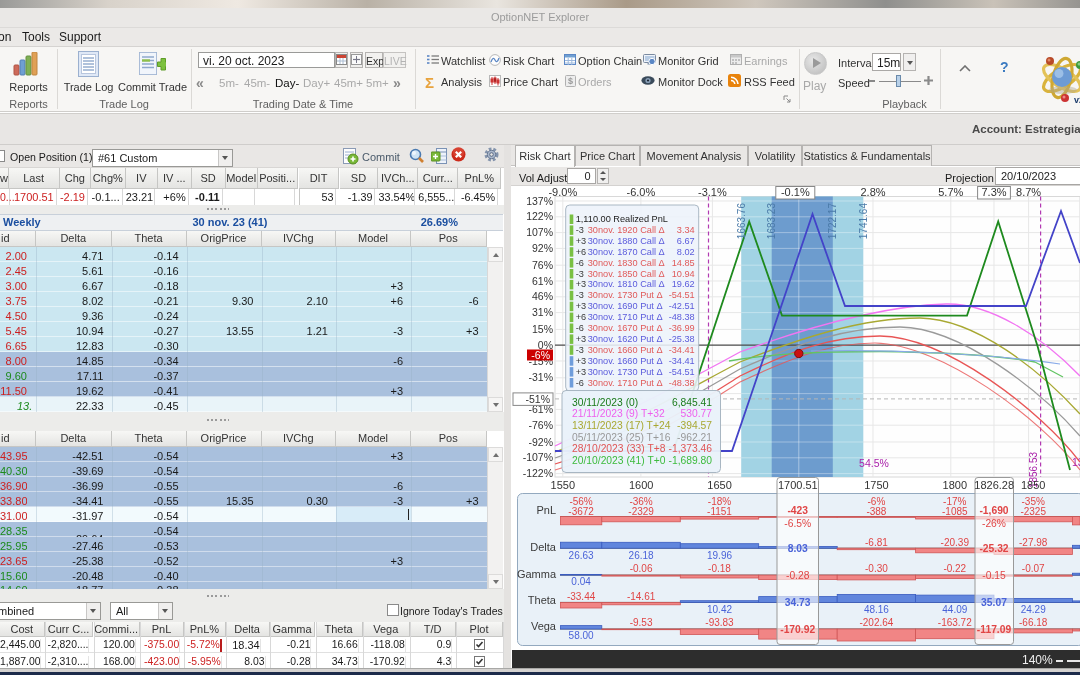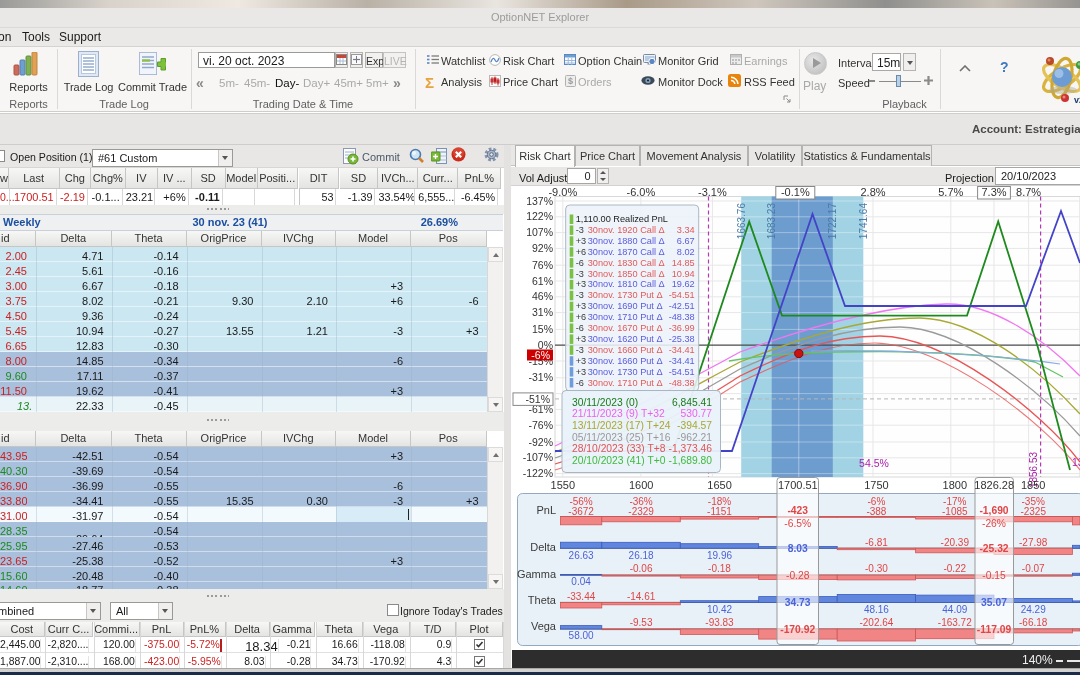--- a/index.html
+++ b/index.html
@@ -511,21 +511,21 @@
 <div class="cell hdr" style="left:315.5px;top:476.6px;width:47.19999999999999px;height:15px;line-height:15px;padding:0">Theta</div>
 <div class="cell hdr" style="left:362.7px;top:476.6px;width:47.19999999999999px;height:15px;line-height:15px;padding:0">Vega</div>
 <div class="cell hdr" style="left:409.9px;top:476.6px;width:46.30000000000001px;height:15px;line-height:15px;padding:0">T/D</div>
 <div class="cell hdr" style="left:456.2px;top:476.6px;width:46.80000000000001px;height:15px;line-height:15px;padding:0">Plot</div>
 <div class="abs" style="left:0;top:491.70000000000005px;width:503px;height:16.3px;background:#fff;border-bottom:1px solid #e0e0e0"></div>
 <div class="cell rt " style="left:0px;top:494.20000000000005px;width:40.6px;font-size:10.4px;border-right:1px solid #e4e4e4;height:13.3px">2,445.00</div>
 <div class="cell rt " style="left:44.6px;top:494.20000000000005px;width:44.9px;font-size:10.4px;border-right:1px solid #e4e4e4;height:13.3px">-2,820....</div>
 <div class="cell rt " style="left:93.5px;top:494.20000000000005px;width:42.30000000000001px;font-size:10.4px;border-right:1px solid #e4e4e4;height:13.3px">120.00</div>
 <div class="cell rt red" style="left:139.8px;top:494.20000000000005px;width:40.39999999999998px;font-size:10.4px;border-right:1px solid #e4e4e4;height:13.3px">-375.00</div>
 <div class="cell rt red" style="left:184.2px;top:494.20000000000005px;width:37.5px;font-size:10.4px;border-right:2px solid #b91c1c;height:13.3px">-5.72%</div>
-<div class="cell rt " style="left:225.7px;top:494.20000000000005px;width:53px;font-size:13px;border-right:1px solid #e4e4e4;height:13.3px">18.34</div>
+<div class="cell rt " style="left:225.7px;top:494.20000000000005px;width:35px;font-size:11px;border-right:1px solid #e4e4e4;height:13.3px">18.34</div>
 <div class="cell rt " style="left:269.6px;top:494.20000000000005px;width:41.89999999999998px;font-size:10.4px;border-right:1px solid #e4e4e4;height:13.3px">-0.21</div>
 <div class="cell rt " style="left:315.5px;top:494.20000000000005px;width:43.19999999999999px;font-size:10.4px;border-right:1px solid #e4e4e4;height:13.3px">16.66</div>
 <div class="cell rt " style="left:362.7px;top:494.20000000000005px;width:43.19999999999999px;font-size:10.4px;border-right:1px solid #e4e4e4;height:13.3px">-118.08</div>
 <div class="cell rt " style="left:409.9px;top:494.20000000000005px;width:42.30000000000001px;font-size:10.4px;border-right:1px solid #e4e4e4;height:13.3px">0.9</div>
 <svg class="abs" style="left:474.1px;top:494.20000000000005px" width="11" height="11">
       <rect x="0.5" y="0.5" width="10" height="10" fill="#fff" stroke="#777"></rect>
       <path d="M2.5 5.5 L4.5 7.5 L8.5 3" fill="none" stroke="#333" stroke-width="1.6"></path>
     </svg>
 <div class="abs" style="left:0;top:508.00000000000006px;width:503px;height:16.3px;background:#fff;border-bottom:1px solid #e0e0e0"></div>
 <div class="cell rt " style="left:0px;top:510.50000000000006px;width:40.6px;font-size:10.4px;border-right:1px solid #e4e4e4;height:13.3px">1,887.00</div>

